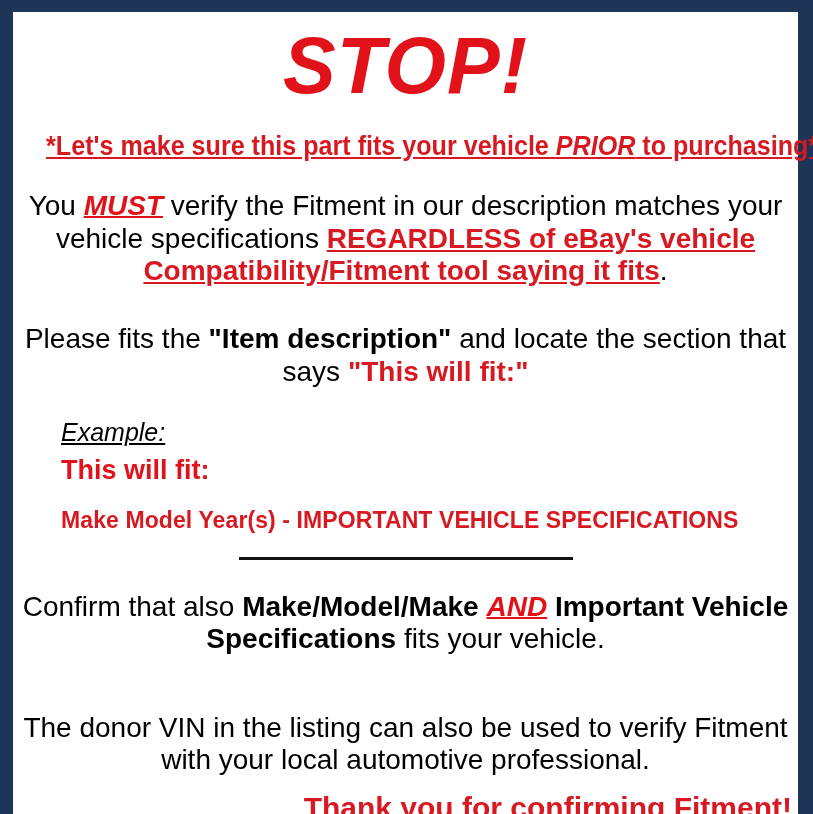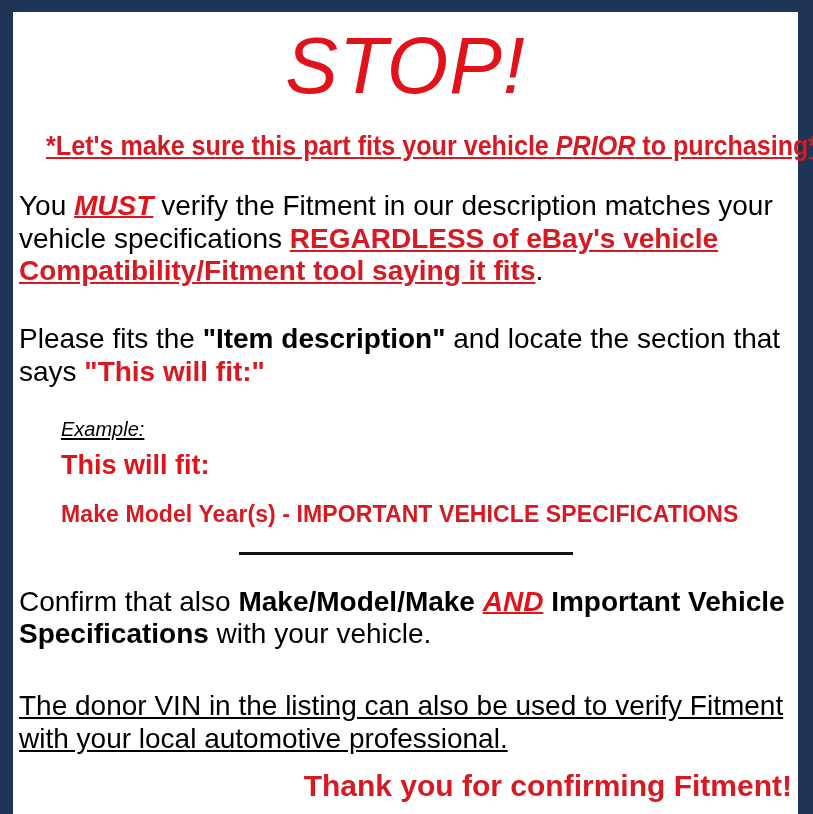--- a/index.html
+++ b/index.html
@@ -31,21 +31,21 @@
     height: 100%;
     background: #ffffff;
     padding: 0 6px;
     position: relative;
   }
 
   
   .stop-title {
     text-align: center;
     color: #e2121a;
-    font-weight: normal;
+    font-weight: bold;
     font-style: italic;
     font-size: 79px;
     line-height: 1.0;
     letter-spacing: 1px;
     margin: 14px 0 0 0;
     font-stretch: condensed;
   }
 
   .subtitle {
     text-align: center;
@@ -56,30 +56,31 @@
     margin: 26px 0 0 0;
     white-space: nowrap;
     font-stretch: condensed;
     transform: scaleX(0.93);
     transform-origin: center;
   }
   .subtitle .u { text-decoration: underline; text-underline-offset: 2px; }
   .subtitle .it { font-style: italic; }
 
   .para {
+    text-align: center;
     color: #000000;
     font-size: 28px;
     line-height: 1.16;
     margin: 0;
     font-stretch: condensed;
   }
   .para-1 { margin-top: 28px; }
   .para-2 { margin-top: 36px; }
   .para-confirm { margin-top: 31px; }
-  .para-vin { margin-top: 40px; text-decoration: underline; }
+  .para-vin { margin-top: 56px; }
 
   .red-bold-italic-u {
     color: #e2121a;
     font-weight: bold;
     font-style: italic;
     text-decoration: underline;
     text-underline-offset: 1px;
   }
   .red-bold-u {
     color: #d81921;
@@ -92,21 +93,21 @@
 
   
   .example-block {
     margin-top: 31px;
     padding-left: 42px;
     text-align: left;
   }
   .example-label {
     color: #000000;
     font-style: italic;
-    font-size: 20px;
+    font-size: 25px;
     line-height: 1.08;
     text-decoration: underline;
     text-underline-offset: 2px;
     display: inline-block;
   }
   .example-fit {
     color: #e2121a;
     font-weight: bold;
     font-size: 27px;
     line-height: 1.12;
@@ -160,20 +161,20 @@
     <div class="example-block">
       <div><span class="example-label">Example:</span></div>
       <div class="example-fit">This will fit:</div>
       <div class="example-spec">Make Model Year(s) - IMPORTANT VEHICLE SPECIFICATIONS</div>
     </div>
 
     <div class="divider-wrap">
       <div class="divider-rule"></div>
     </div>
 
-    <div class="para para-confirm"><span>Confirm that also </span><span class="blk-bold">Make/Model/Make</span><span> </span><span class="red-bold-italic-u">AND</span><span> </span><span class="blk-bold">Important Vehicle Specifications</span><span> with your vehicle.</span></div>
+    <div class="para para-confirm"><span>Confirm that also </span><span class="blk-bold">Make/Model/Make</span><span> </span><span class="red-bold-italic-u">AND</span><span> </span><span class="blk-bold">Important Vehicle Specifications</span><span> fits your vehicle.</span></div>
 
     <div class="para para-vin">The donor VIN in the listing can also be used to verify Fitment with your local automotive professional.</div>
 
     <div class="thanks">Thank you for confirming Fitment!</div>
 
   </div>
 </div>
 
 </body></html>

